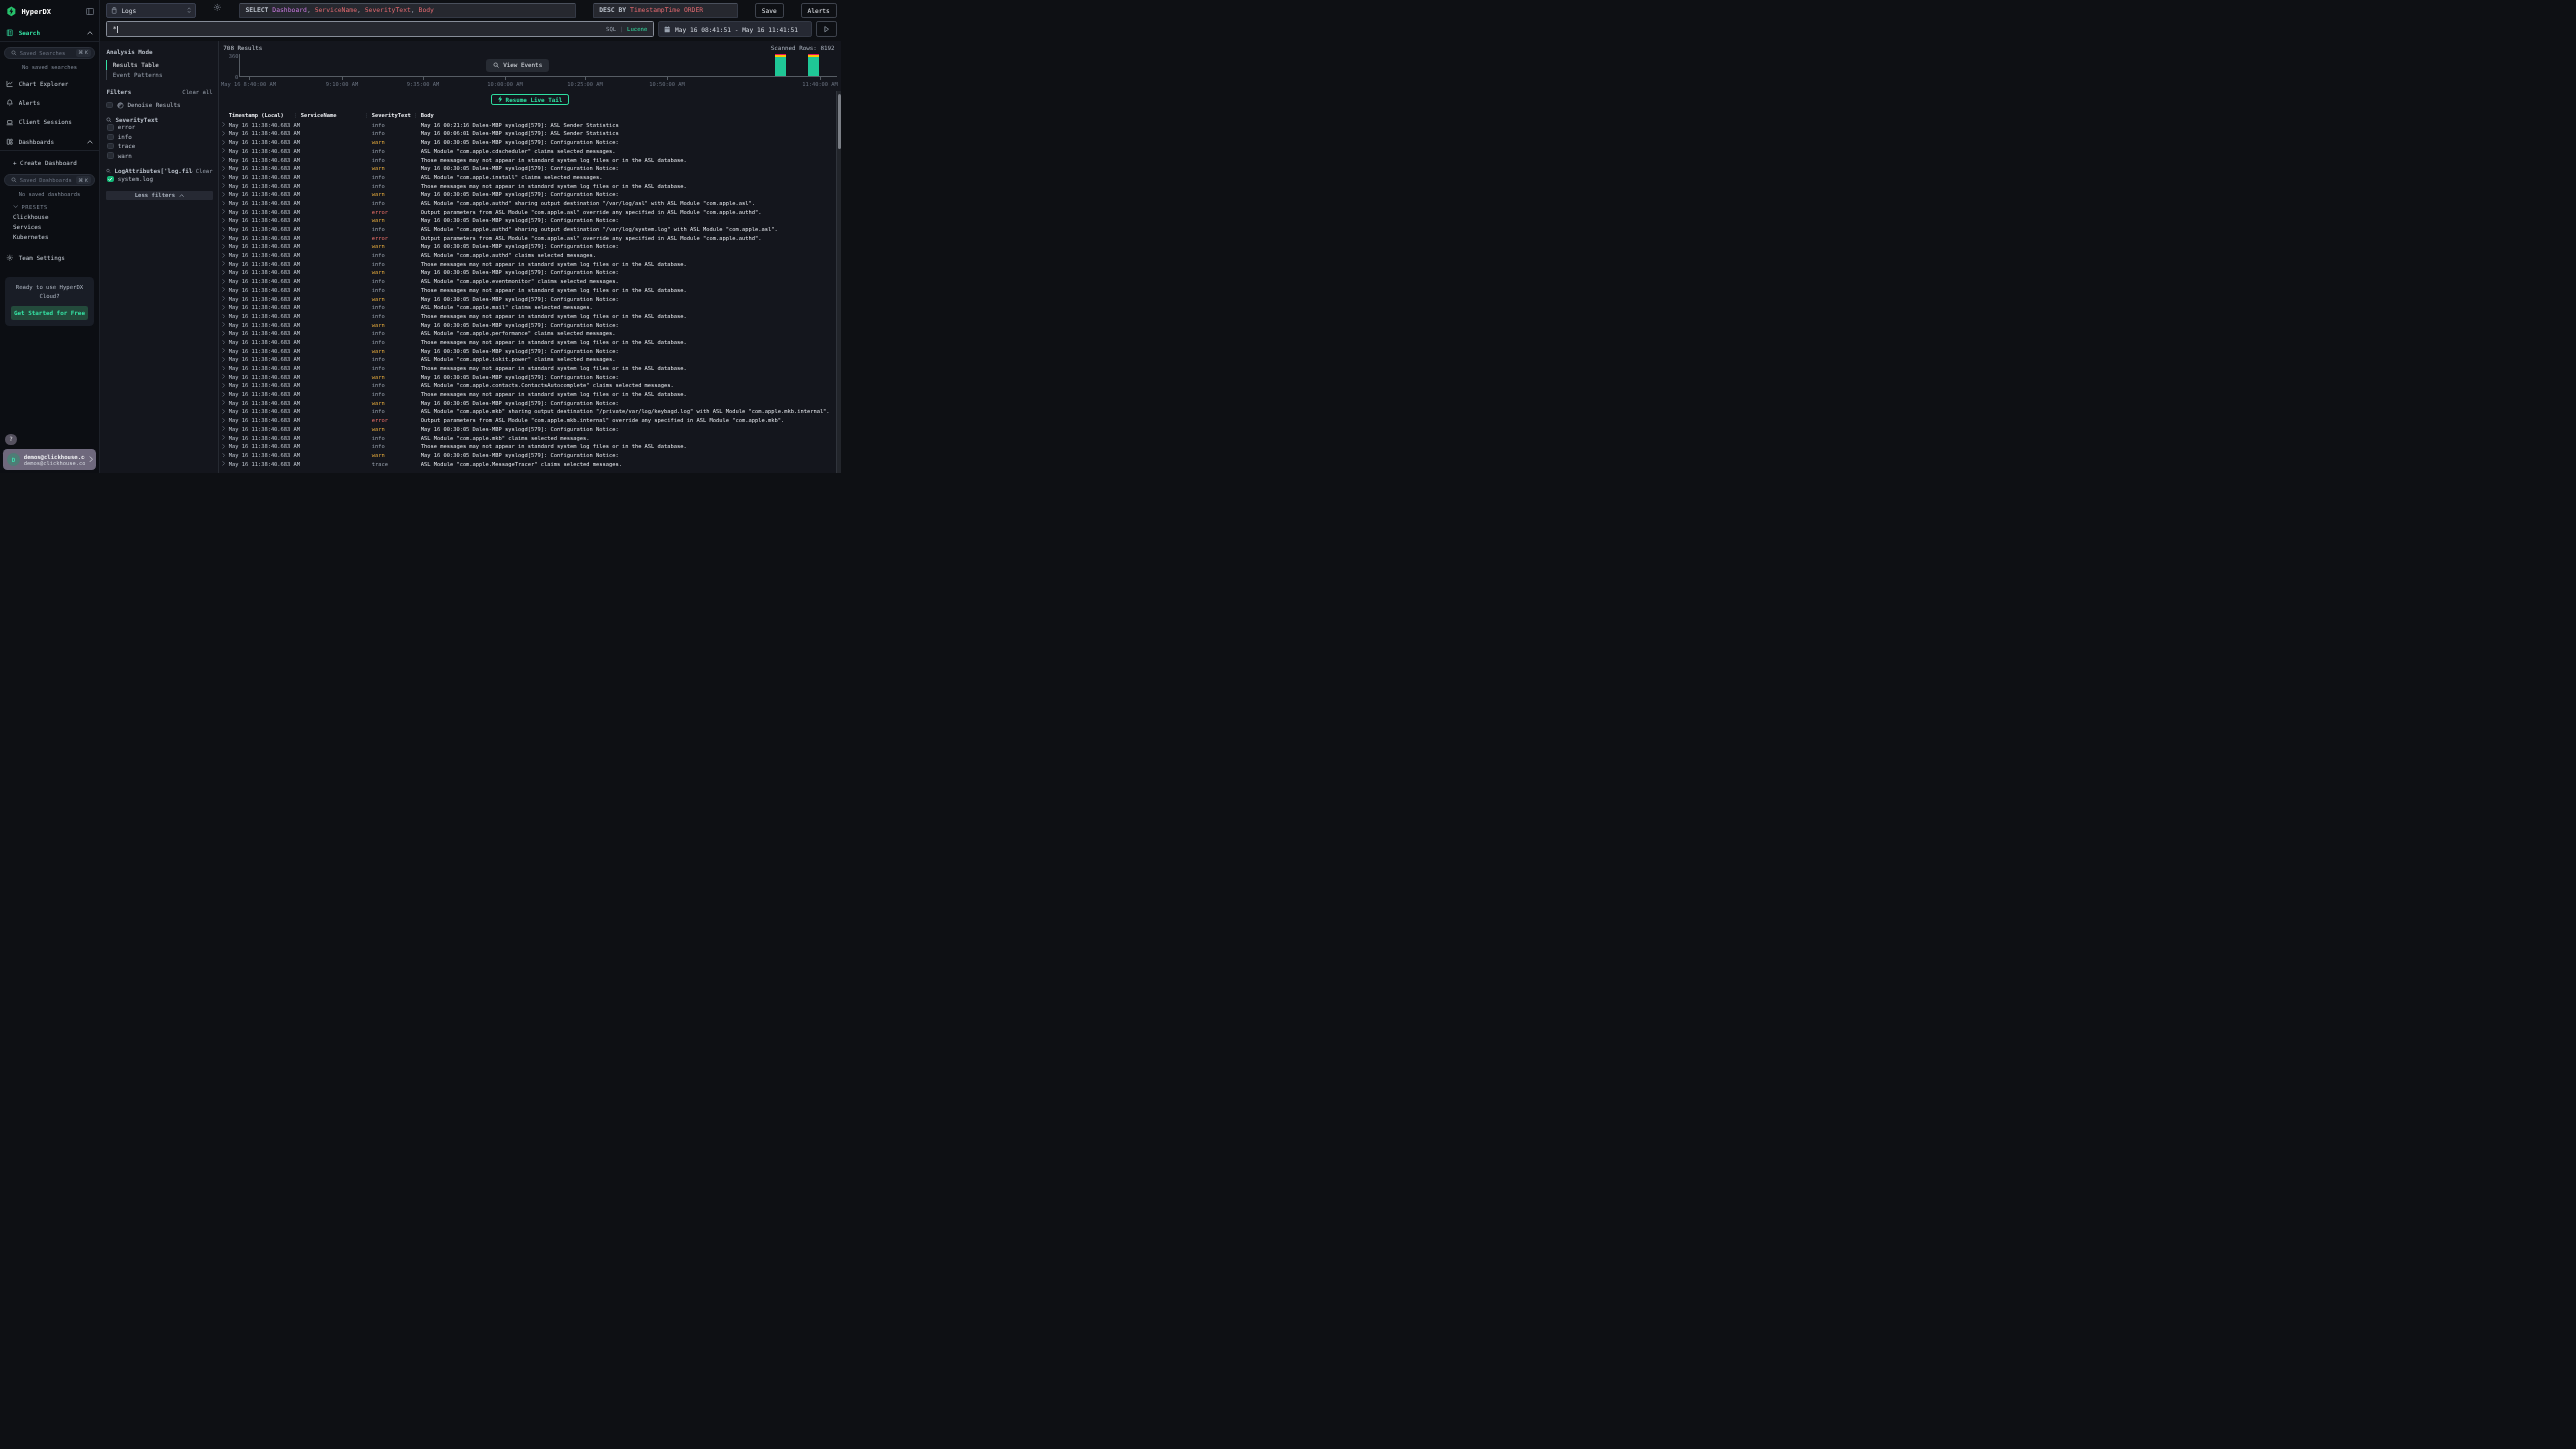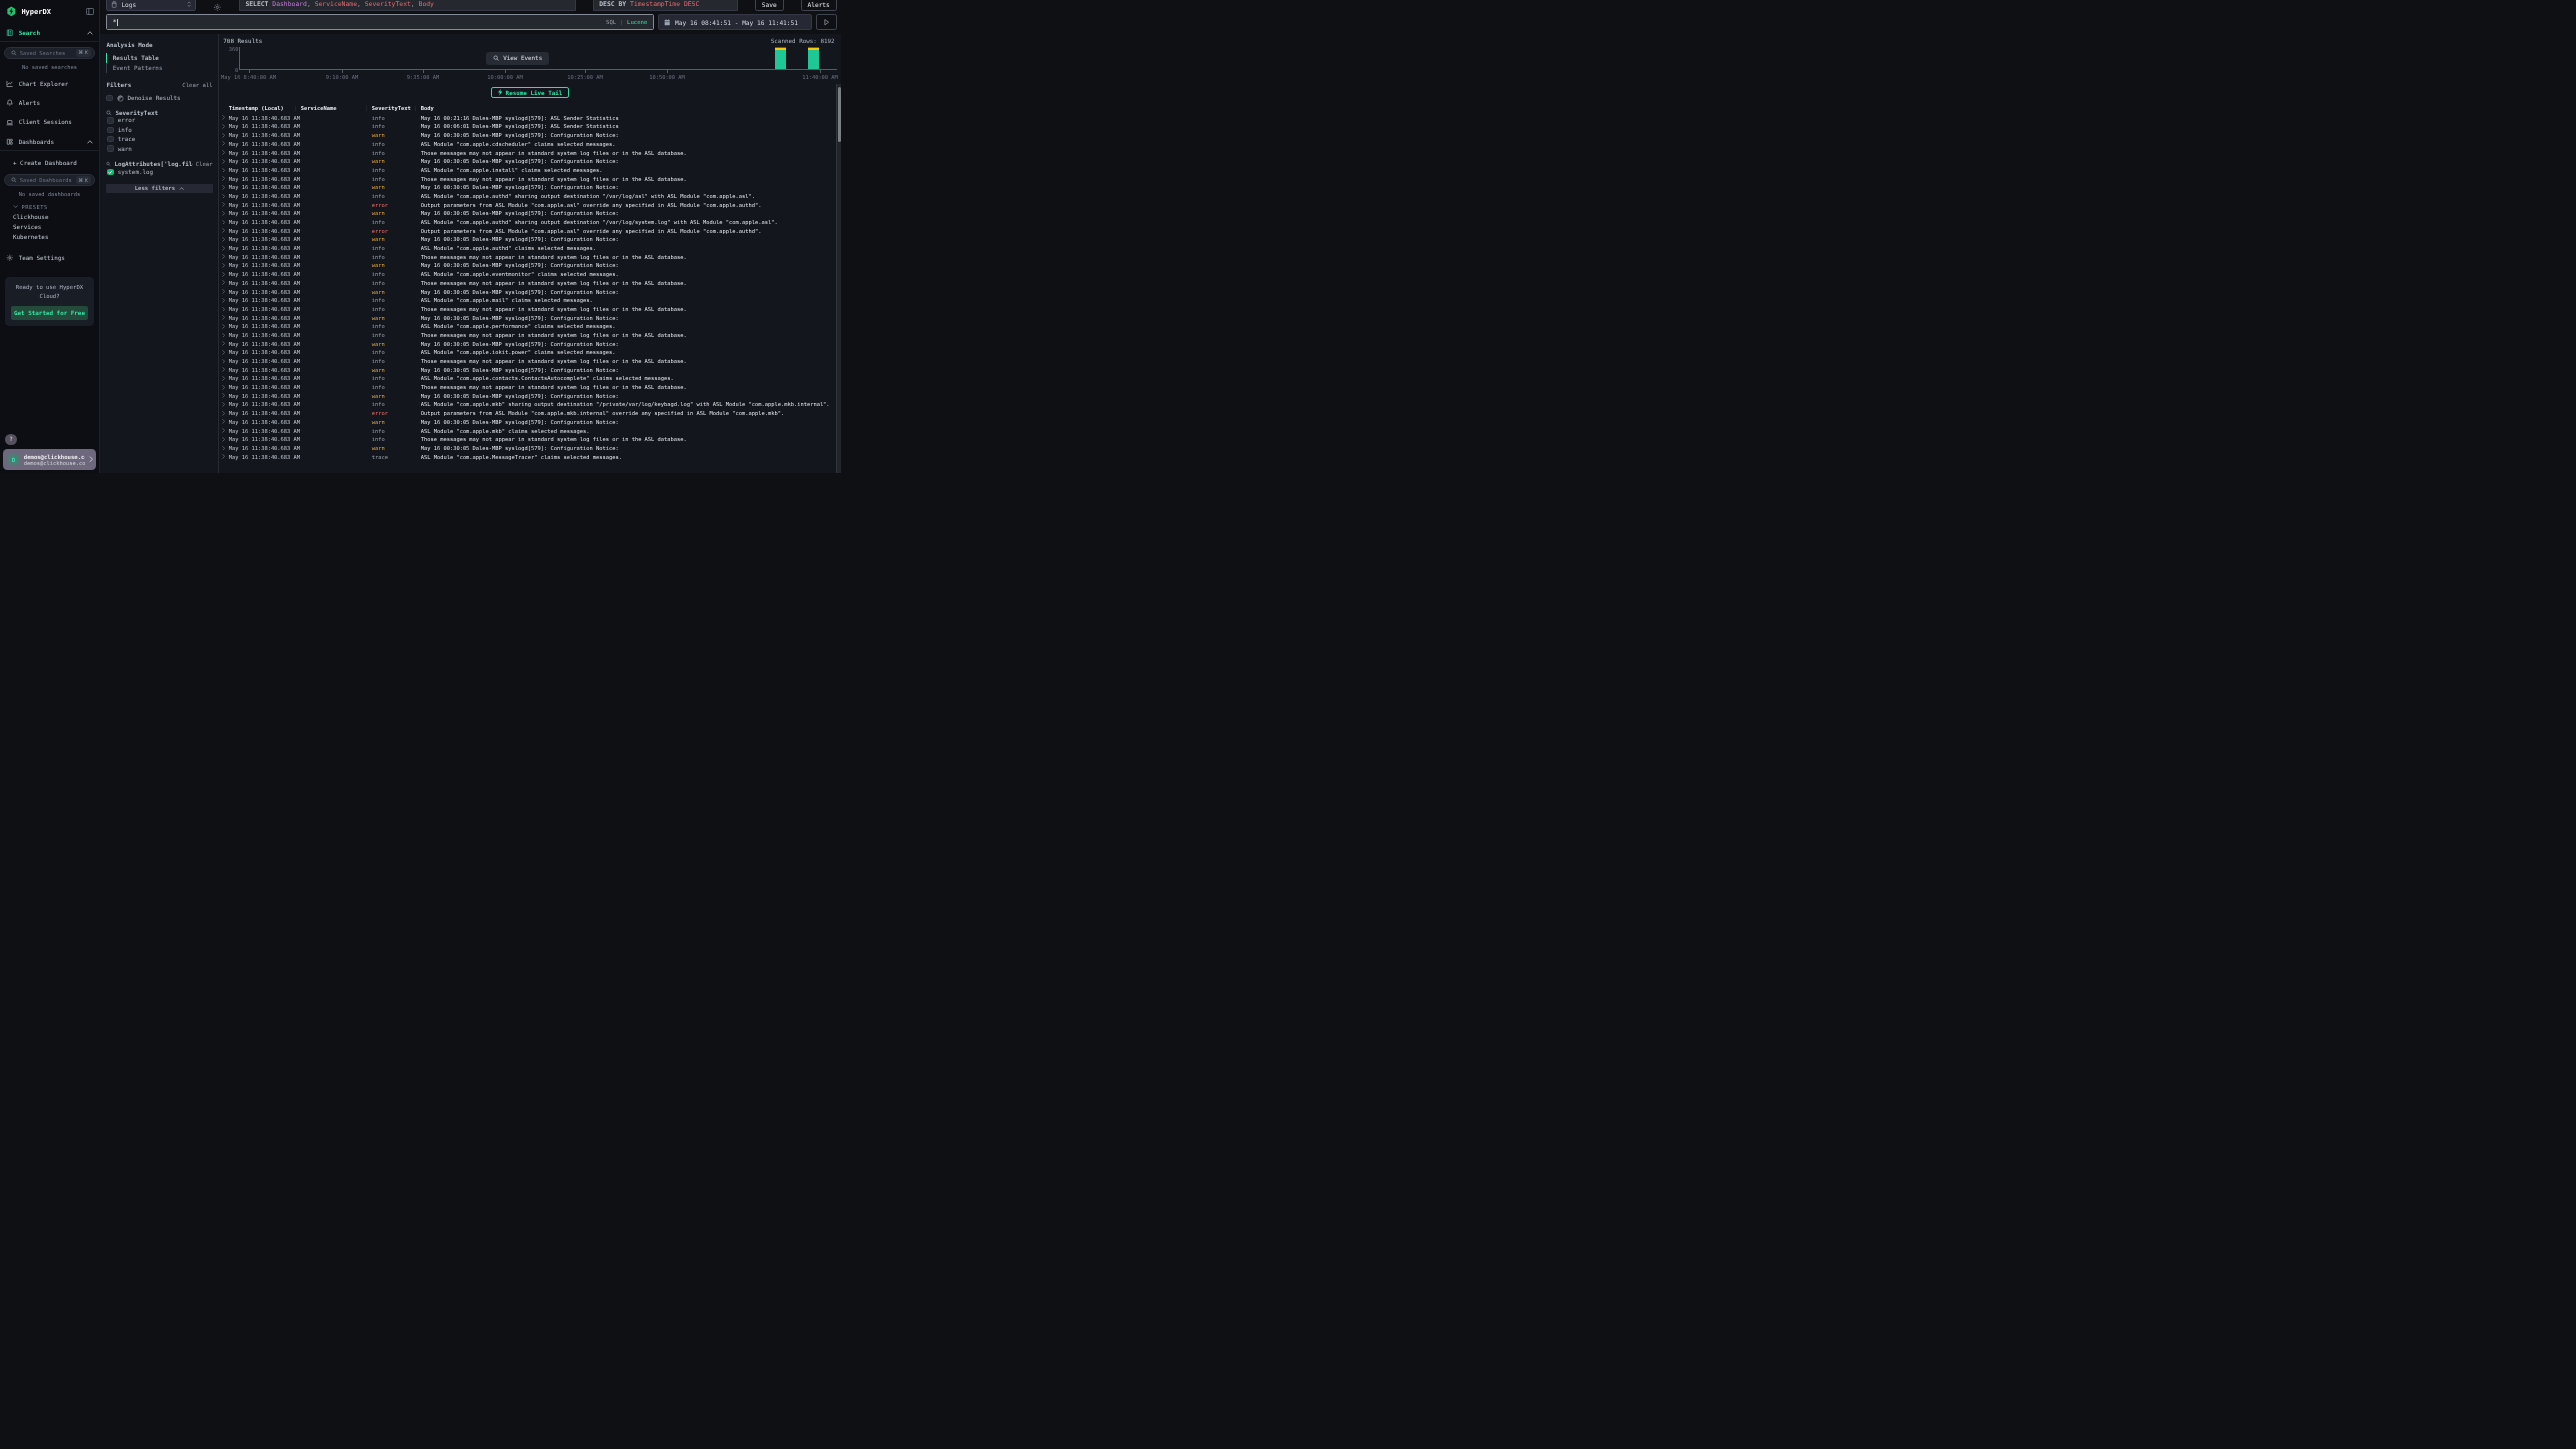--- a/index.html
+++ b/index.html
@@ -42,21 +42,21 @@
     border-radius:4.3px; display:flex; align-items:center; gap:3.8px; padding:0 3.2px 0 3.8px; cursor:pointer; }
   .avatar { width:13px; height:13px; border-radius:50%; background:#4e7d76; color:#3fe0b0;
     font-size:5.9px; font-weight:bold; display:flex; align-items:center; justify-content:center; flex:none; }
   .user-lines { flex:1; min-width:0; }
   .user-email { font-size:5.6px; font-weight:bold; color:#f0f1f4; white-space:nowrap; overflow:hidden; }
   .user-org { font-size:5.4px; color:#d3d6dd; white-space:nowrap; overflow:hidden; }
   .user-chev { color:#d3d6dd; display:flex; }
 
   
   .right { flex:1; display:flex; flex-direction:column; min-width:0; }
-  .topbar { display:flex; align-items:flex-end; gap:17px; padding:3.2px 4.3px 2.7px 6.4px; height:14px; flex:none; }
+  .topbar { display:flex; align-items:flex-start; gap:17px; padding:3.2px 4.3px 2.7px 6.4px; height:21px; flex:none; }
   .source-select { width:90px; height:14.5px; background:#262933; border:0.5px solid #3a4050; border-radius:2.1px;
     display:flex; align-items:center; gap:3.8px; padding:0 3.8px; font-size:6.2px; color:#d5dae2; cursor:pointer; }
   .source-select .grow { flex:1; }
   .icon-btn { color:#9aa3b0; display:flex; cursor:pointer; }
   .code-input { height:14.5px; background:#26282f; border:0.5px solid #343945; border-top-color:#4a505c;
     border-radius:1.6px; display:flex; align-items:center; padding:0 5.4px; font-size:6.4px; white-space:pre;
     overflow:hidden; }
   .sql-box { flex:1; min-width:0; }
   .order-box { width:145px; flex:none; }
   .c-kw { color:#b8bfc9; font-weight:bold; }
@@ -301,21 +301,21 @@
             <polyline points="1.5,10 5,14 8.5,10"></polyline>
           </svg>
       </div>
       <span class="icon-btn">
         <svg width="8.6" height="8.6" viewBox="0 0 24 24" fill="none" stroke="currentColor" stroke-width="1.8">
             <circle cx="12" cy="12" r="3.2"></circle>
             <path d="M12 2.5 v3 M12 18.5 v3 M2.5 12 h3 M18.5 12 h3 M5.3 5.3 l2.1 2.1 M16.6 16.6 l2.1 2.1 M18.7 5.3 l-2.1 2.1 M7.4 16.6 l-2.1 2.1"></path>
           </svg>
       </span>
       <div class="code-input sql-box"><span class="c-kw">SELECT </span><span class="c-purple">Dashboard</span><span class="c-dim">, </span><span class="c-red">ServiceName</span><span class="c-dim">, </span><span class="c-red">SeverityText</span><span class="c-dim">, </span><span class="c-red">Body</span></div>
-      <div class="code-input order-box"><span class="c-kw">DESC BY </span><span class="c-red">TimestampTime DESC</span></div>
+      <div class="code-input order-box"><span class="c-kw">DESC BY </span><span class="c-red">TimestampTime ORDER</span></div>
       <button class="top-btn">Save</button>
       <button class="top-btn">Alerts</button>
     </div>
 
     <div class="searchrow">
       <div class="search-box">
         <span class="search-val">*</span>
         <span class="caret"></span>
         <span class="grow"></span>
         <span class="lang-toggle">

